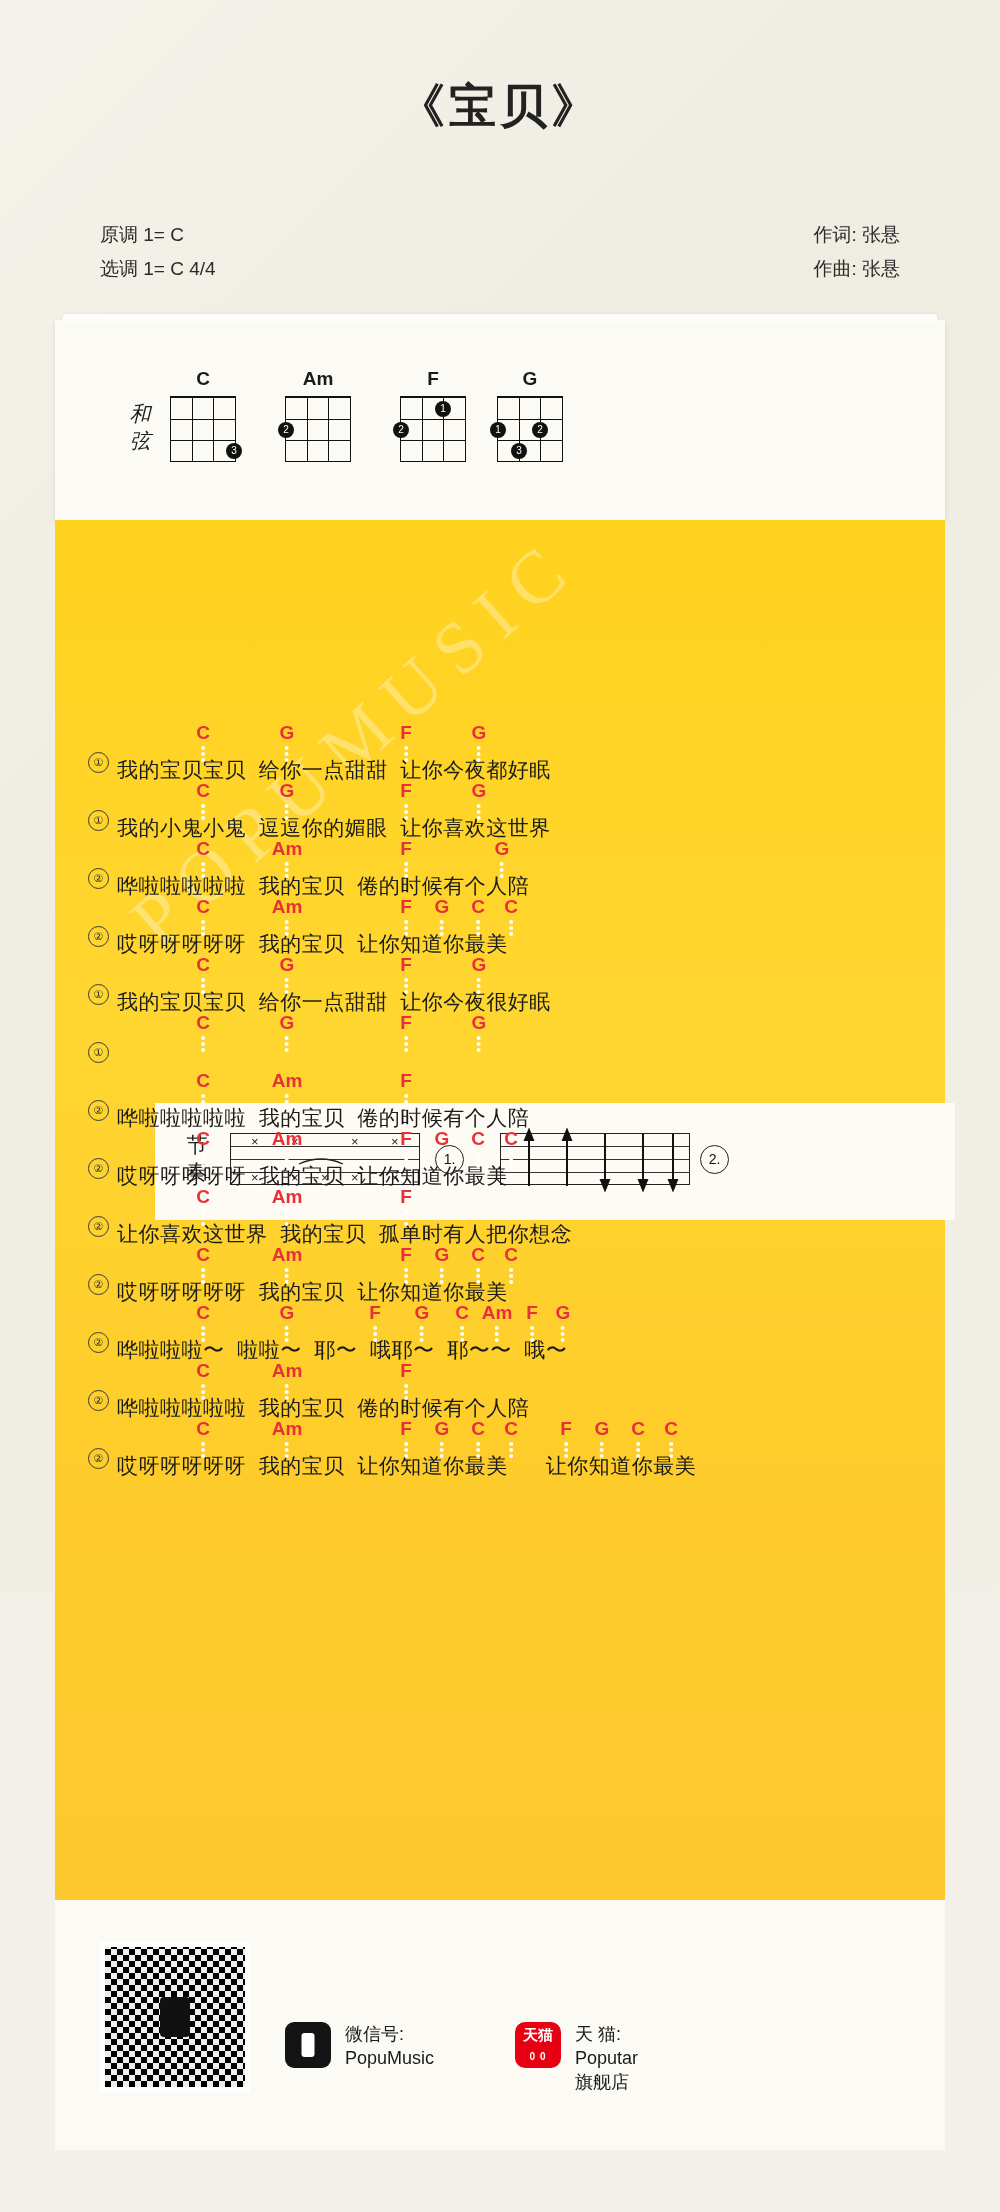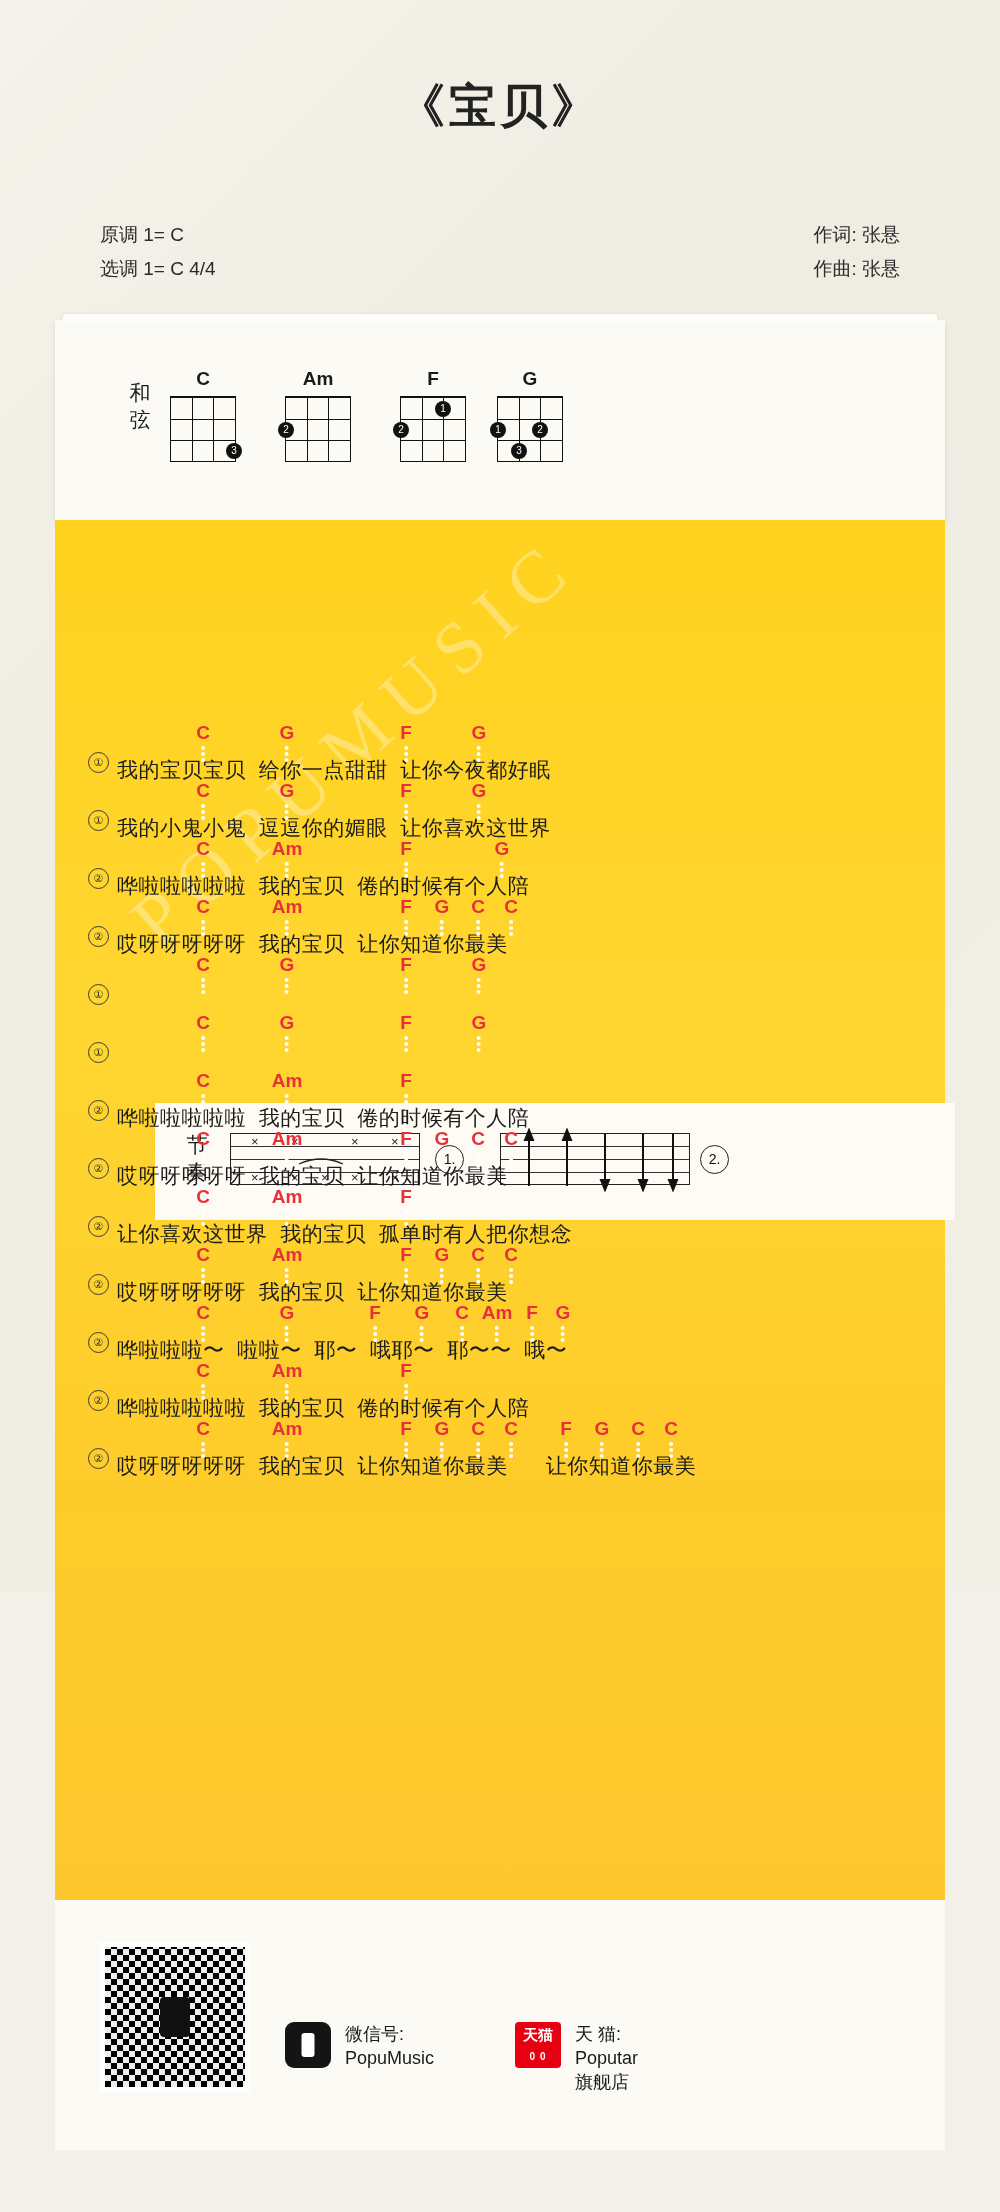--- a/index.html
+++ b/index.html
@@ -66,26 +66,27 @@
     position: absolute;
     left: 8px; top: -6px;
     width: 874px; height: 8px;
     background: #fdfdfa;
     border-radius: 3px 3px 0 0;
     box-shadow: 0 -1px 3px rgba(0,0,0,0.05);
   }
   .label-he-xian {
     position: absolute;
     left: 125px;
-    top: 379px;
+    top: 400px;
     font-size: 21px;
     line-height: 27px;
     color: #1d1d1d;
     text-align: center;
     width: 30px;
+    font-style: italic;
   }
   .chord-box { position: absolute; }
   .chord-name {
     text-align: center;
     font-size: 19px;
     color: #1a1a1a;
     margin-bottom: 6px;
     font-weight: 600;
   }
   .grid {
@@ -290,21 +291,21 @@
     left: 50%; top: 50%;
     transform: translate(-50%,-50%);
     width: 13px; height: 24px;
     background: #fff;
     border-radius: 3px;
   }
   .tm-icon {
     position: absolute;
     left: 0; top: 0;
     width: 46px; height: 46px;
-    border-radius: 4px;
+    border-radius: 10px;
     background: #e60012;
     color: #fff;
     font-size: 15px;
     font-weight: bold;
     text-align: center;
     line-height: 21px;
     padding-top: 2px;
     box-sizing: border-box;
   }
   .tm-icon .cat {
@@ -468,20 +469,21 @@
           <div class="lyr">哎呀呀呀呀呀  我的宝贝  让你知道你最美</div>
           <div class="chd" style="left: 148px;">C</div>
           <div class="chd" style="left: 232px;">Am</div>
           <div class="chd" style="left: 351px;">F</div>
           <div class="chd" style="left: 387px;">G</div>
           <div class="chd" style="left: 423px;">C</div>
           <div class="chd" style="left: 456px;">C</div>
         </div>
         <div class="line" style="top: 434px;">
           <div class="circ">①</div>
+          <div class="lyr">我的宝贝宝贝  给你一点甜甜  让你今夜很好眠</div>
           <div class="chd" style="left: 148px;">C</div>
           <div class="chd" style="left: 232px;">G</div>
           <div class="chd" style="left: 351px;">F</div>
           <div class="chd" style="left: 424px;">G</div>
         </div>
         <div class="line" style="top: 492px;">
           <div class="circ">①</div>
           <div class="chd" style="left: 148px;">C</div>
           <div class="chd" style="left: 232px;">G</div>
           <div class="chd" style="left: 351px;">F</div>

